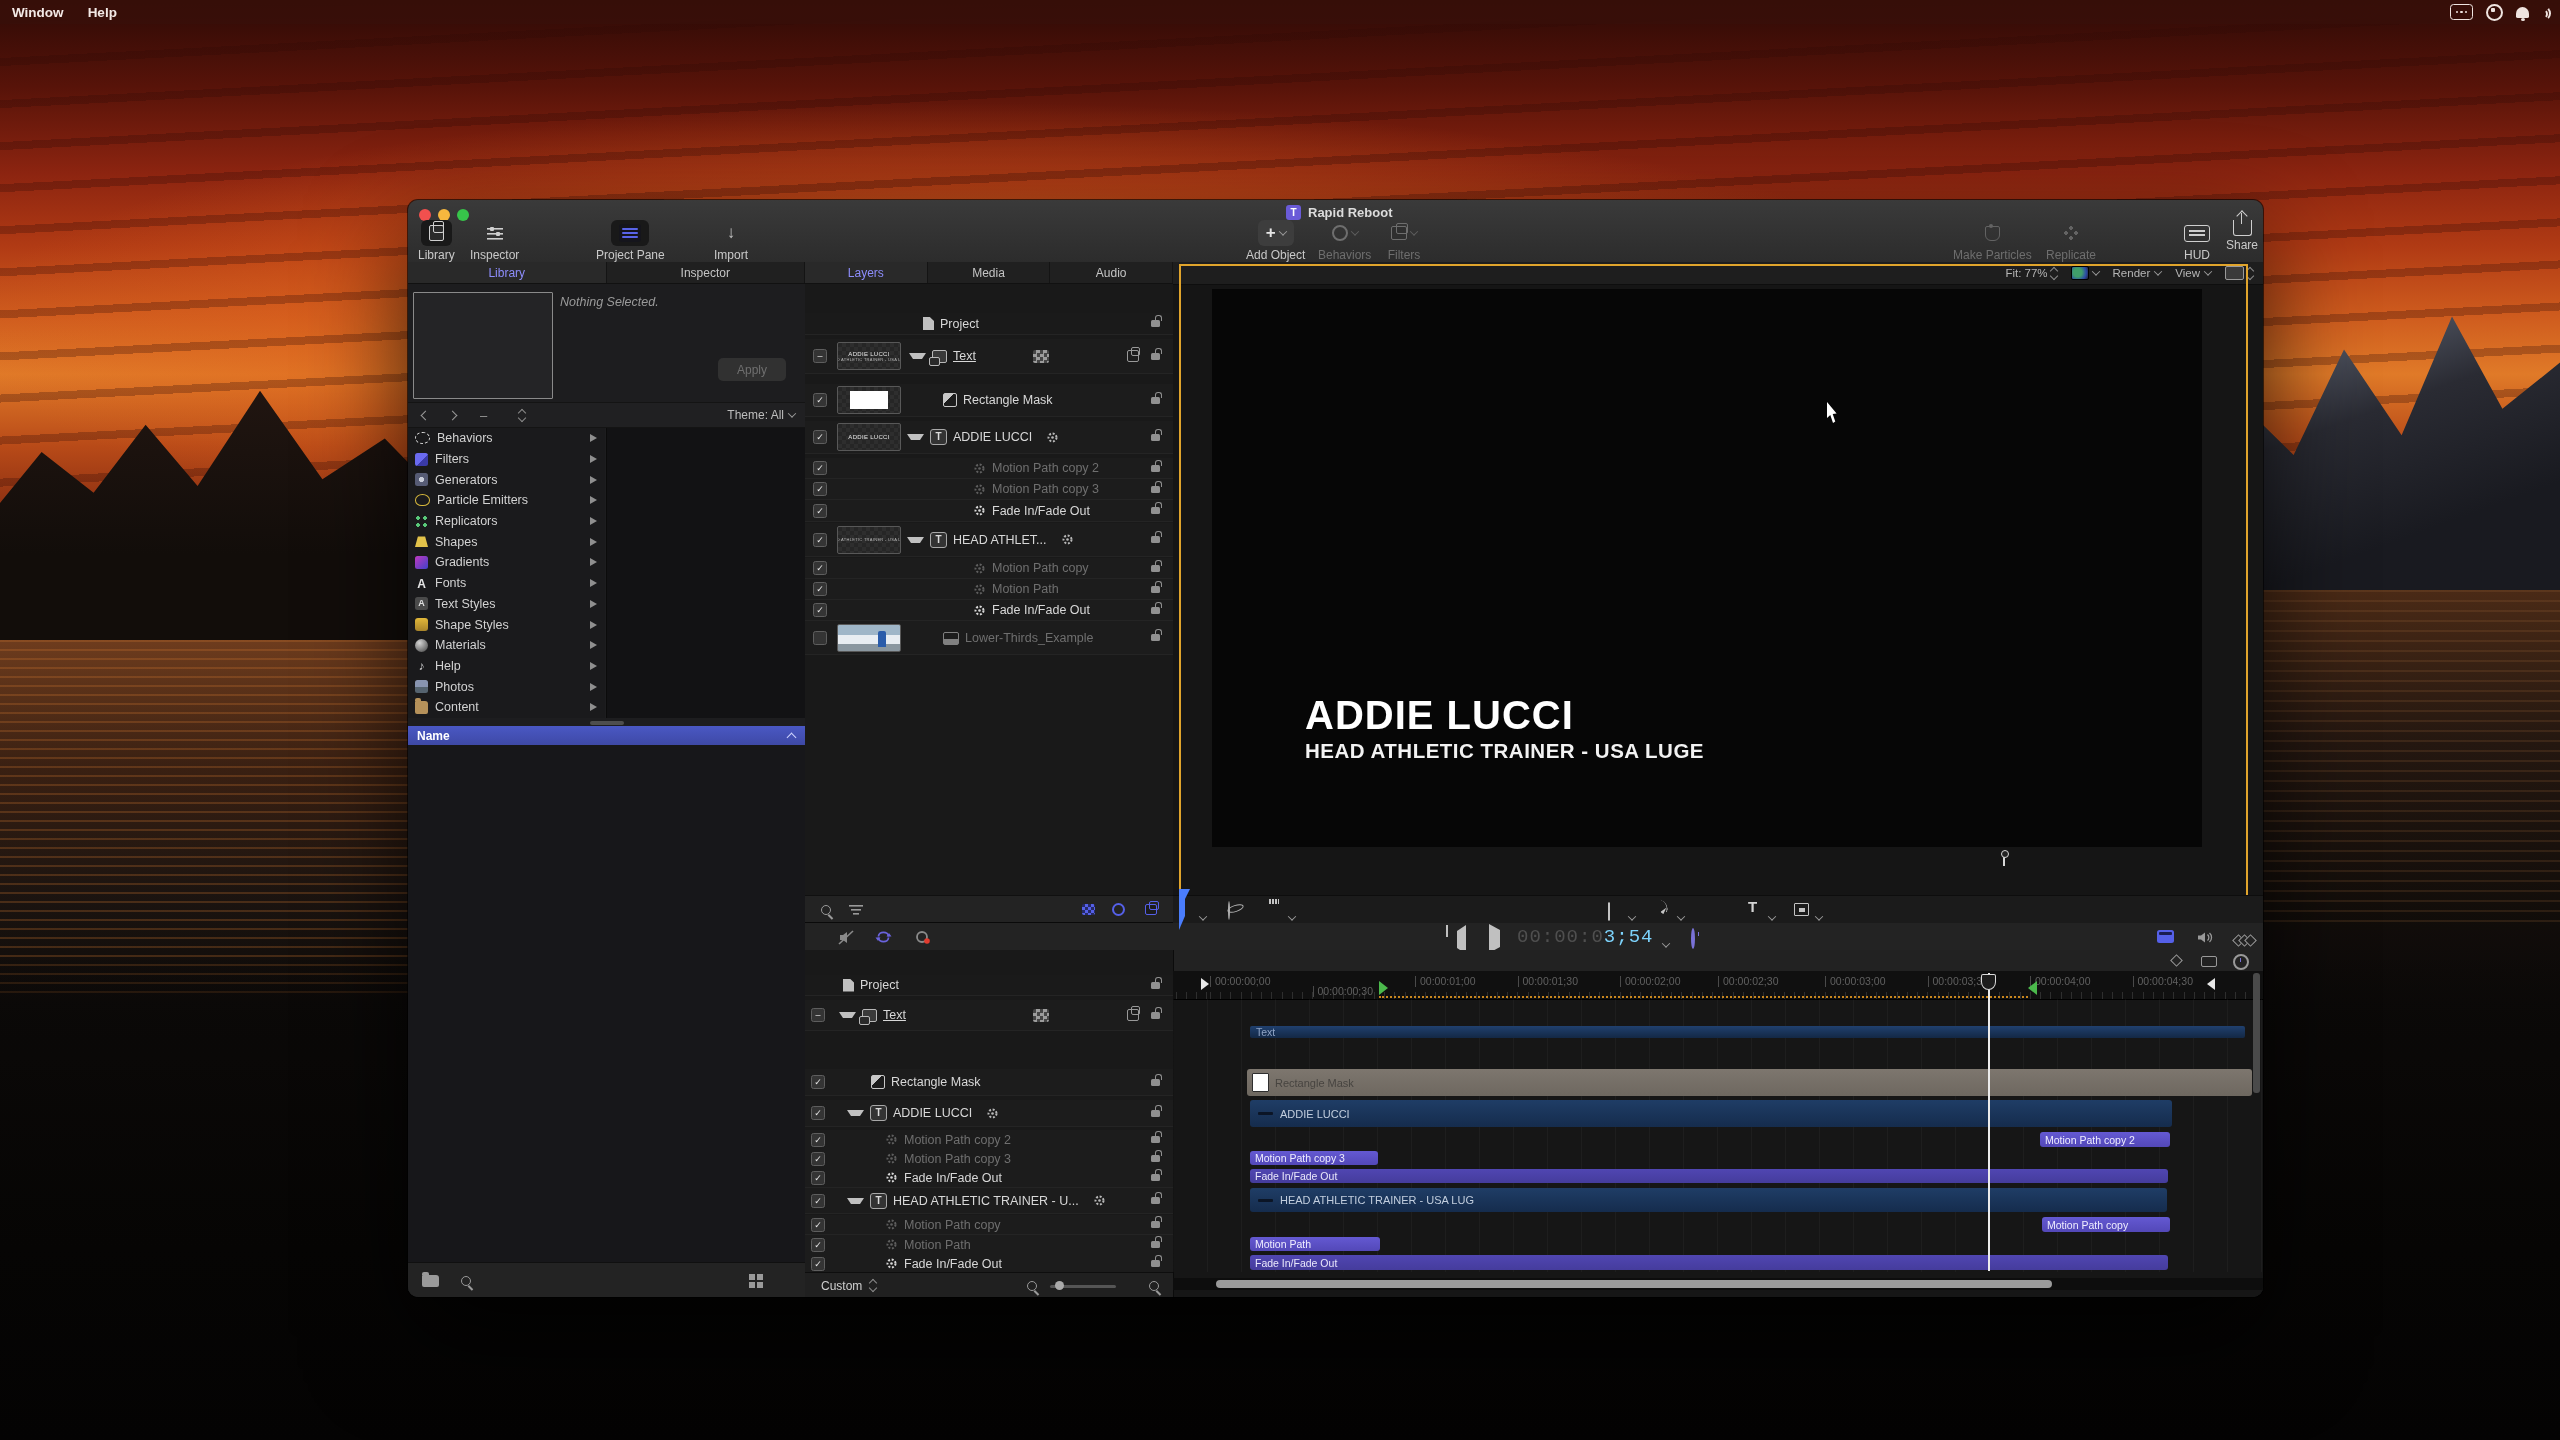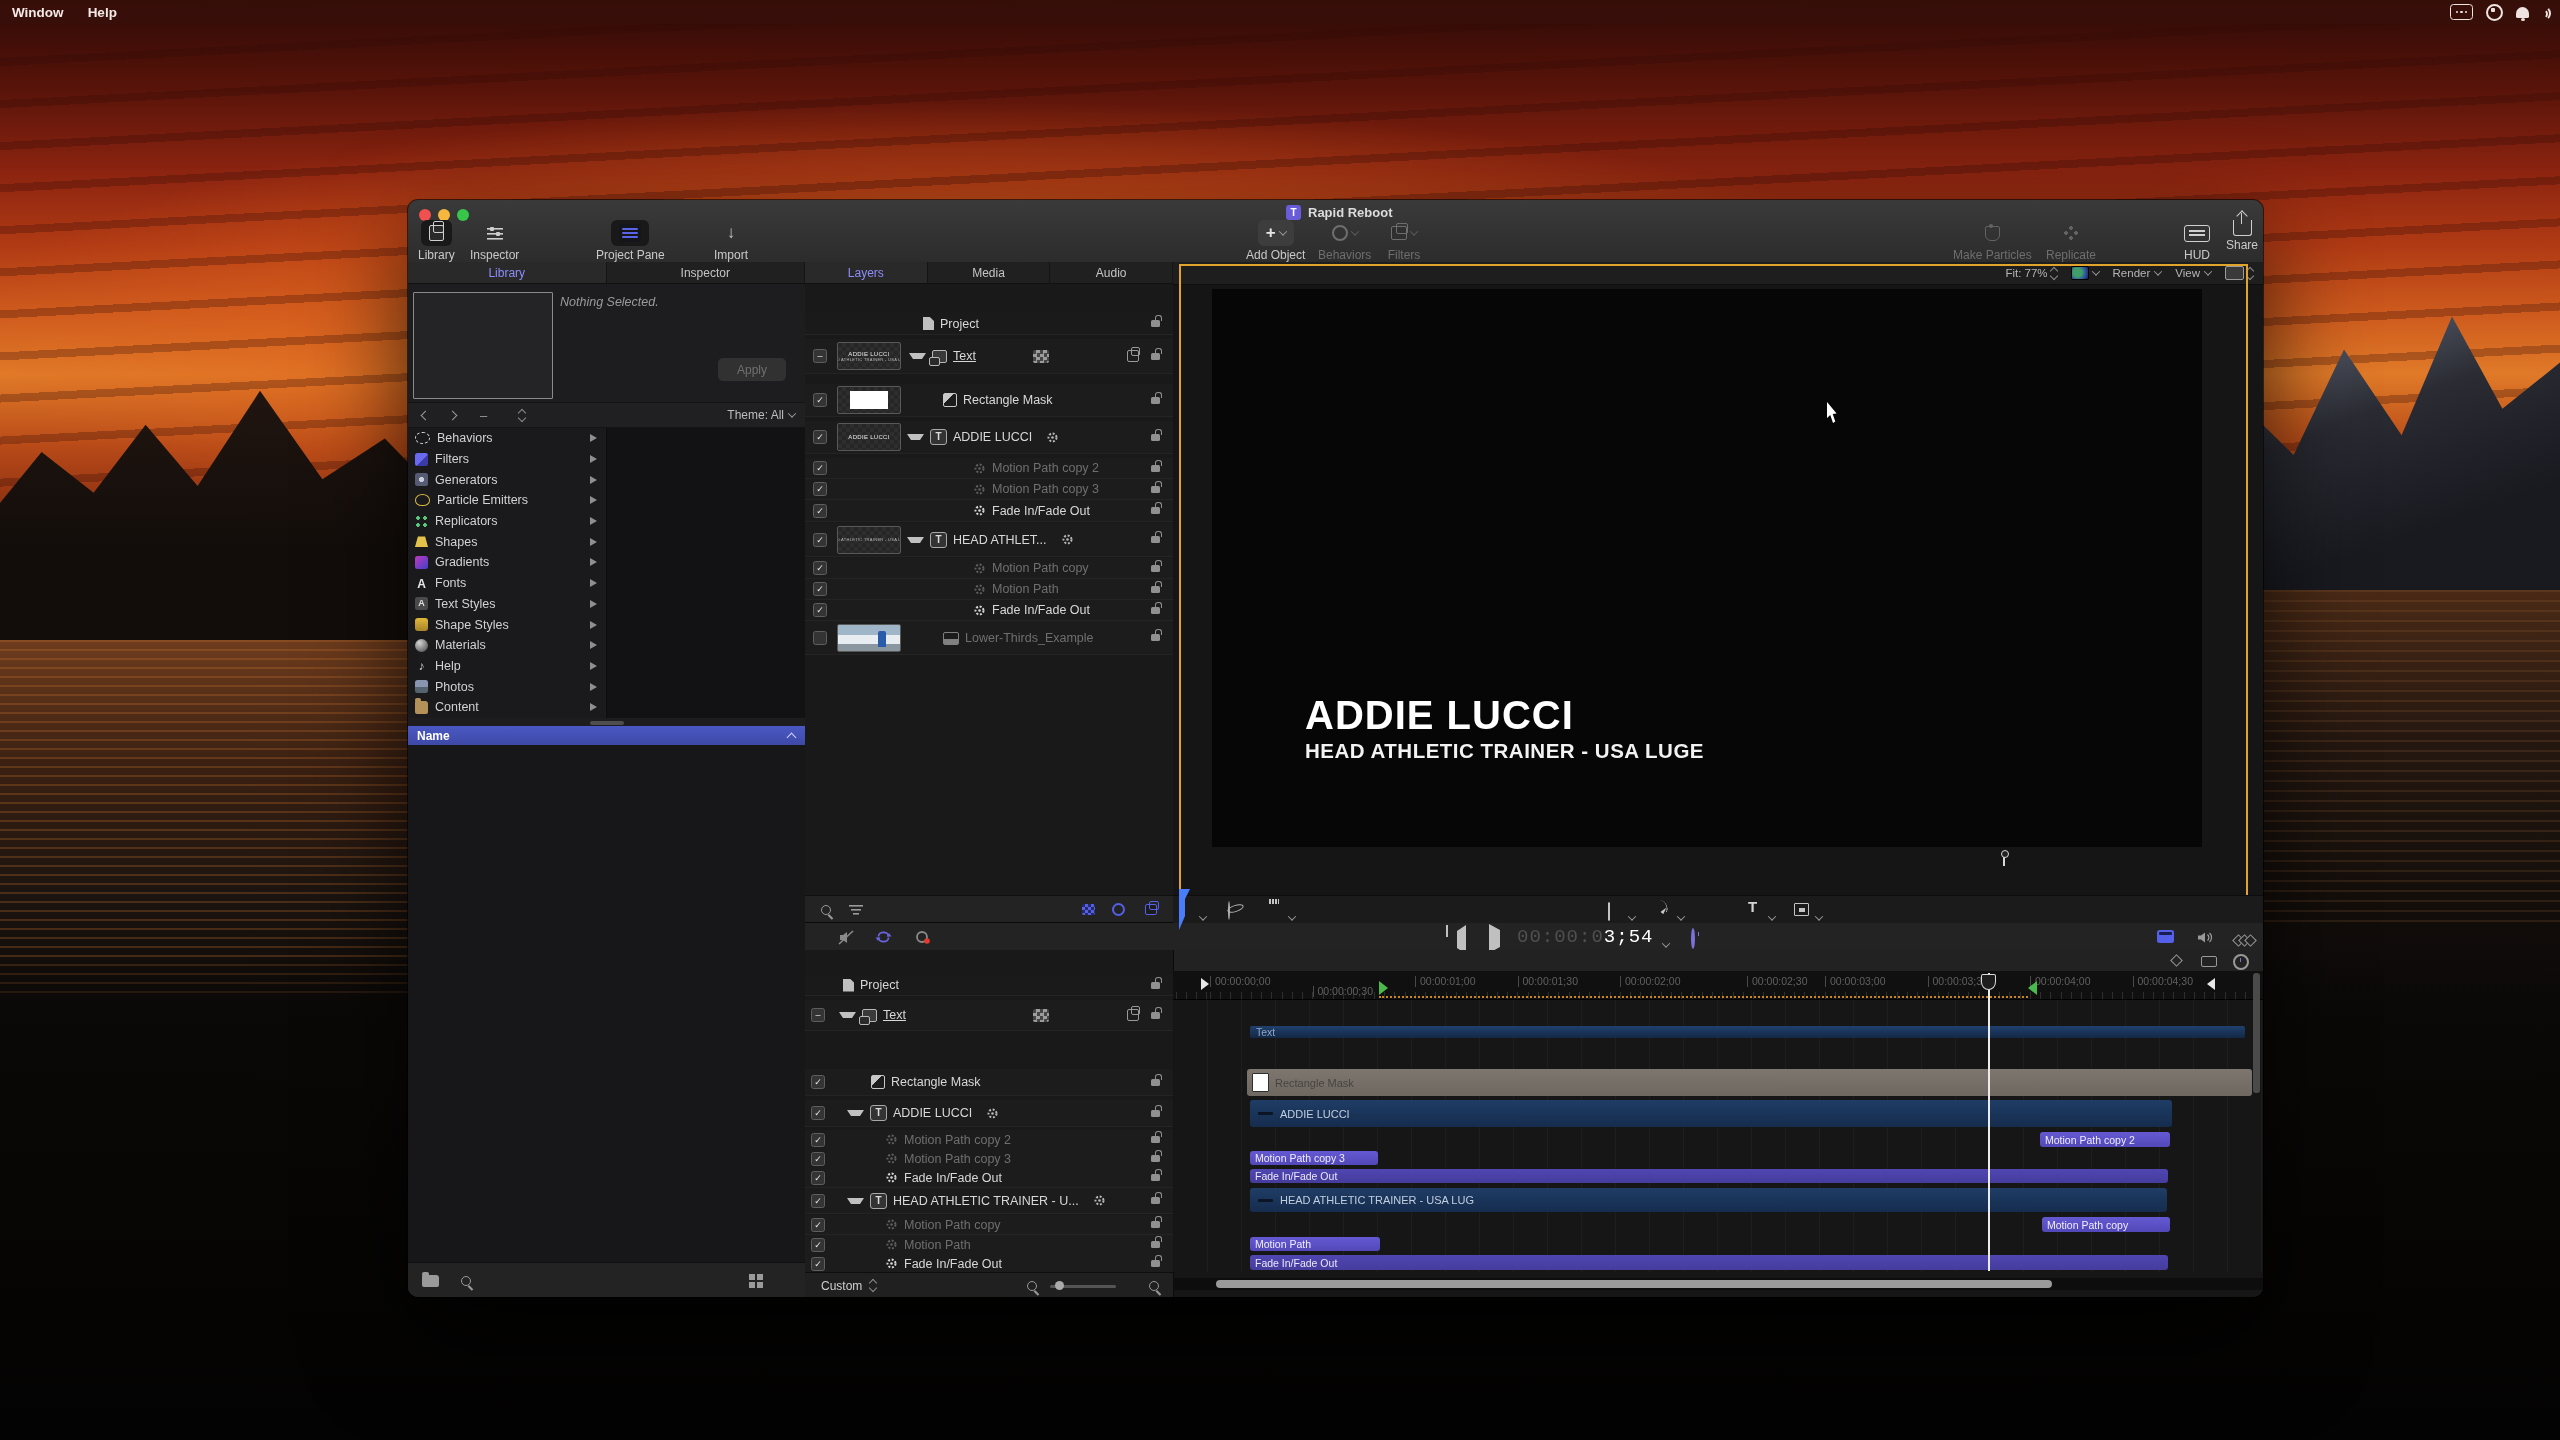--- a/index.html
+++ b/index.html
@@ -214,21 +214,21 @@
   .i-pen:after{content:"";position:absolute;left:6px;top:7px;width:4px;height:7px;background:#c4c4c4;clip-path:polygon(50% 0,100% 100%,0 100%);transform:rotate(40deg);}
   .i-line{width:14px;height:2px;background:#c4c4c4;transform:rotate(-40deg);margin-top:7px;}
   .i-texttool{color:#d4d4d4;font-size:15px;font-weight:bold;line-height:16px;}
   .i-maskrect{width:13px;height:11px;border:1.6px solid #c4c4c4;border-radius:1px;display:grid;place-items:center;}
   .i-maskrect i{width:6px;height:4px;background:#c4c4c4;}
 
   
   #transport{position:absolute;left:397px;top:722px;width:1458px;height:28px;background:#232323;border-top:1px solid #0a0a0a;border-bottom:1px solid #0a0a0a;}
   .tr-item{position:absolute;top:5px;}
   #tc{display:flex;align-items:baseline;font-family:"Liberation Mono",monospace;font-size:19px;letter-spacing:1px;}
-  #tc .dimtc{color:#4f4f4f;} #tc .brtc{color:#ffffff;}
+  #tc .dimtc{color:#4f4f4f;} #tc .brtc{color:#7dd3fc;}
   .i-rw{width:0;height:0;border-top:6px solid transparent;border-bottom:6px solid transparent;border-right:9px solid #c0c0c0;position:relative;}
   .i-rw:before{content:"";position:absolute;left:-11px;top:-6px;width:2px;height:12px;background:#c0c0c0;}
   .i-play{width:0;height:0;border-top:6.5px solid transparent;border-bottom:6.5px solid transparent;border-left:11px solid #c0c0c0;}
   .i-clock{width:12px;height:12px;border:2px solid #7a72d8;border-radius:50%;position:relative;}
   .i-clock:before{content:"";position:absolute;left:4.5px;top:2px;width:1.6px;height:4px;background:#7a72d8;}
   .i-film{width:17px;height:13px;background:#5560e8;border-radius:2.5px;display:flex;flex-direction:column;justify-content:space-between;padding:2px 2px;box-sizing:border-box;}
   .i-film i{height:2.5px;background:#1a1d50;border-radius:1px;}
   .dia{display:inline-block;width:7px;height:7px;border:1.6px solid #999;transform:rotate(45deg);margin-left:-3px;background:#232323;}
 
   
@@ -897,21 +897,21 @@
         </div>
       </div>
 
       <div id="tl-right">
         <div id="ruler">
             <span class="rlabel" style="left: 37px;">00:00:00;00</span>
             <span class="rlabel" style="left: 139.5px; margin-top: 10px;">00:00:00;30</span>
             <span class="rlabel" style="left: 242px;">00:00:01;00</span>
             <span class="rlabel" style="left: 344.5px;">00:00:01;30</span>
             <span class="rlabel" style="left: 447px;">00:00:02;00</span>
-            <span class="rlabel" style="left: 574px;">00:00:02;30</span>
+            <span class="rlabel" style="left: 545px;">00:00:02;30</span>
             <span class="rlabel" style="left: 652px;">00:00:03;00</span>
             <span class="rlabel" style="left: 754.5px;">00:00:03;30</span>
             <span class="rlabel" style="left: 857px;">00:00:04;00</span>
             <span class="rlabel" style="left: 959.5px;">00:00:04;30</span>
           </div>
         <div id="loopline" style="left: 206px; width: 649px;"></div>
         <div id="tracks">
             <div class="bar b-groupthin" style="left: 77px; top: 27px; width: 995px; height: 12px;">
               <span>Text</span>
             </div>

